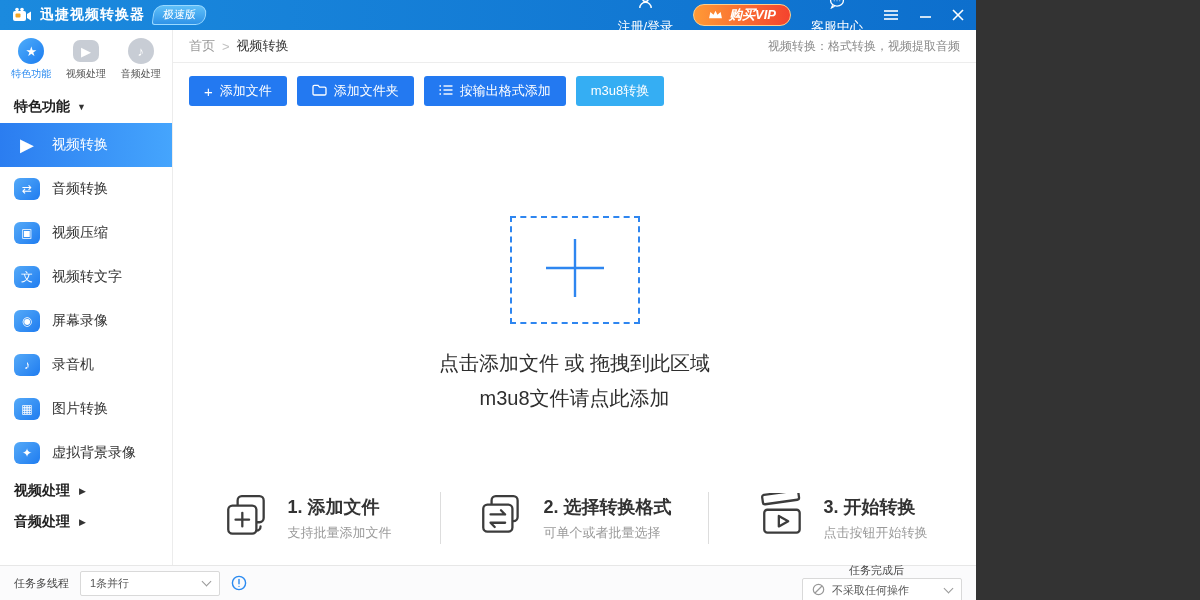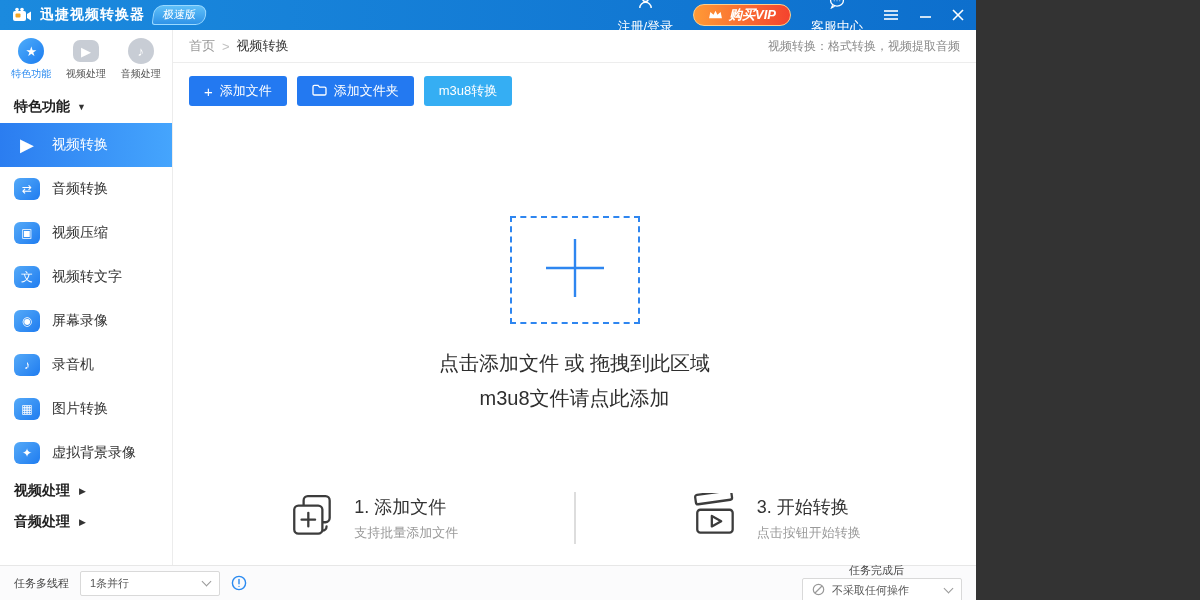--- a/index.html
+++ b/index.html
@@ -107,21 +107,21 @@
   }
   .dz-line1, .dz-line2 {
     position:absolute; left:0; right:0; text-align:center;
     font-size:20px; color:#2e2e2e; font-weight:500;
   }
   .dz-line1 { top:320px; }
   .dz-line2 { top:355px; }
 
   .steps { position:absolute; left:0; right:0; top:452px; height:72px; display:flex; }
   .step { flex:1; display:flex; align-items:center; justify-content:center; gap:16px; cursor:default; }
-  .step-title { font-size:18px; font-weight:400; color:#333; margin-bottom:5px; }
+  .step-title { font-size:18px; font-weight:700; color:#333; margin-bottom:5px; }
   .step-sub { font-size:13px; color:#9a9a9a; }
   .step-divider { width:1px; height:52px; background:#ddd; align-self:center; }
 
   
   .statusbar {
     position:absolute; left:0; right:0; bottom:0; height:35px;
     background:#fbfbfc; border-top:1px solid #e7e7e7;
     display:flex; align-items:center; padding:0 14px; font-size:11px; color:#444;
   }
   .sb-select {
@@ -311,20 +311,33 @@
         <span>添加文件</span>
       </div>
       <div class="tbtn">
         <span>
           <svg width="15" height="12" viewBox="0 0 15 12" fill="none" stroke="#fff" stroke-width="1.3">
             <path d="M1 9.8 V2.8 Q1 1.4 2.4 1.4 H6 L7.6 3.2 H12.6 Q14 3.2 14 4.6 V9.8 Q14 11 12.6 11 H2.4 Q1 11 1 9.8 Z"></path>
           </svg>
         </span>
         <span>添加文件夹</span>
       </div>
+      <div class="tbtn">
+        <span>
+          <svg width="14" height="12" viewBox="0 0 14 12" stroke="#fff" stroke-width="1.4">
+            <line x1="0.5" y1="2" x2="2" y2="2"></line>
+              <line x1="4.5" y1="2" x2="13.5" y2="2"></line>
+            <line x1="0.5" y1="6" x2="2" y2="6"></line>
+              <line x1="4.5" y1="6" x2="13.5" y2="6"></line>
+            <line x1="0.5" y1="10" x2="2" y2="10"></line>
+              <line x1="4.5" y1="10" x2="13.5" y2="10"></line>
+          </svg>
+        </span>
+        <span>按输出格式添加</span>
+      </div>
       <div class="tbtn light">
         <span>m3u8转换</span>
       </div>
     </div>
 
     <div class="dropzone-box">
       <span>
         <svg width="62" height="62" viewBox="0 0 62 62" stroke="#2e86f0" stroke-width="2.4">
           <line x1="31" y1="2" x2="31" y2="60"></line>
             <line x1="2" y1="31" x2="60" y2="31"></line>
@@ -344,20 +357,34 @@
             <line x1="13" y1="25.5" x2="26" y2="25.5"></line>
               <line x1="19.5" y1="19" x2="19.5" y2="32"></line>
           </svg>
         </span>
         <span>
           <div class="step-title">1. 添加文件</div>
           <div class="step-sub">支持批量添加文件</div>
         </span>
       </div>
       <div class="step-divider"></div>
+      <div class="step">
+        <span>
+          <svg width="50" height="46" viewBox="0 0 48 44" fill="none" stroke="#3c3c3c" stroke-width="2.2" stroke-linejoin="round" stroke-linecap="round">
+            <rect x="14" y="3" width="25" height="24" rx="4"></rect>
+            <rect x="6" y="11" width="28" height="26" rx="4" fill="#fff"></rect>
+            <path d="M13 20.5 H27 M23 16.5 L27 20.5"></path>
+            <path d="M27 28.5 H13 M17 32.5 L13 28.5"></path>
+          </svg>
+        </span>
+        <span>
+          <div class="step-title">2. 选择转换格式</div>
+          <div class="step-sub">可单个或者批量选择</div>
+        </span>
+      </div>
       <div class="step-divider"></div>
       <div class="step">
         <span>
           <svg width="50" height="46" viewBox="0 0 48 44" fill="none" stroke="#3c3c3c" stroke-width="2.2" stroke-linejoin="round" stroke-linecap="round">
             <rect x="5" y="2" width="35" height="9" rx="2" transform="rotate(-8 5 11)"></rect>
             <rect x="6" y="16" width="34" height="22" rx="3" fill="#fff"></rect>
             <path d="M20 22 L29 27 L20 32 Z"></path>
           </svg>
         </span>
         <span>

